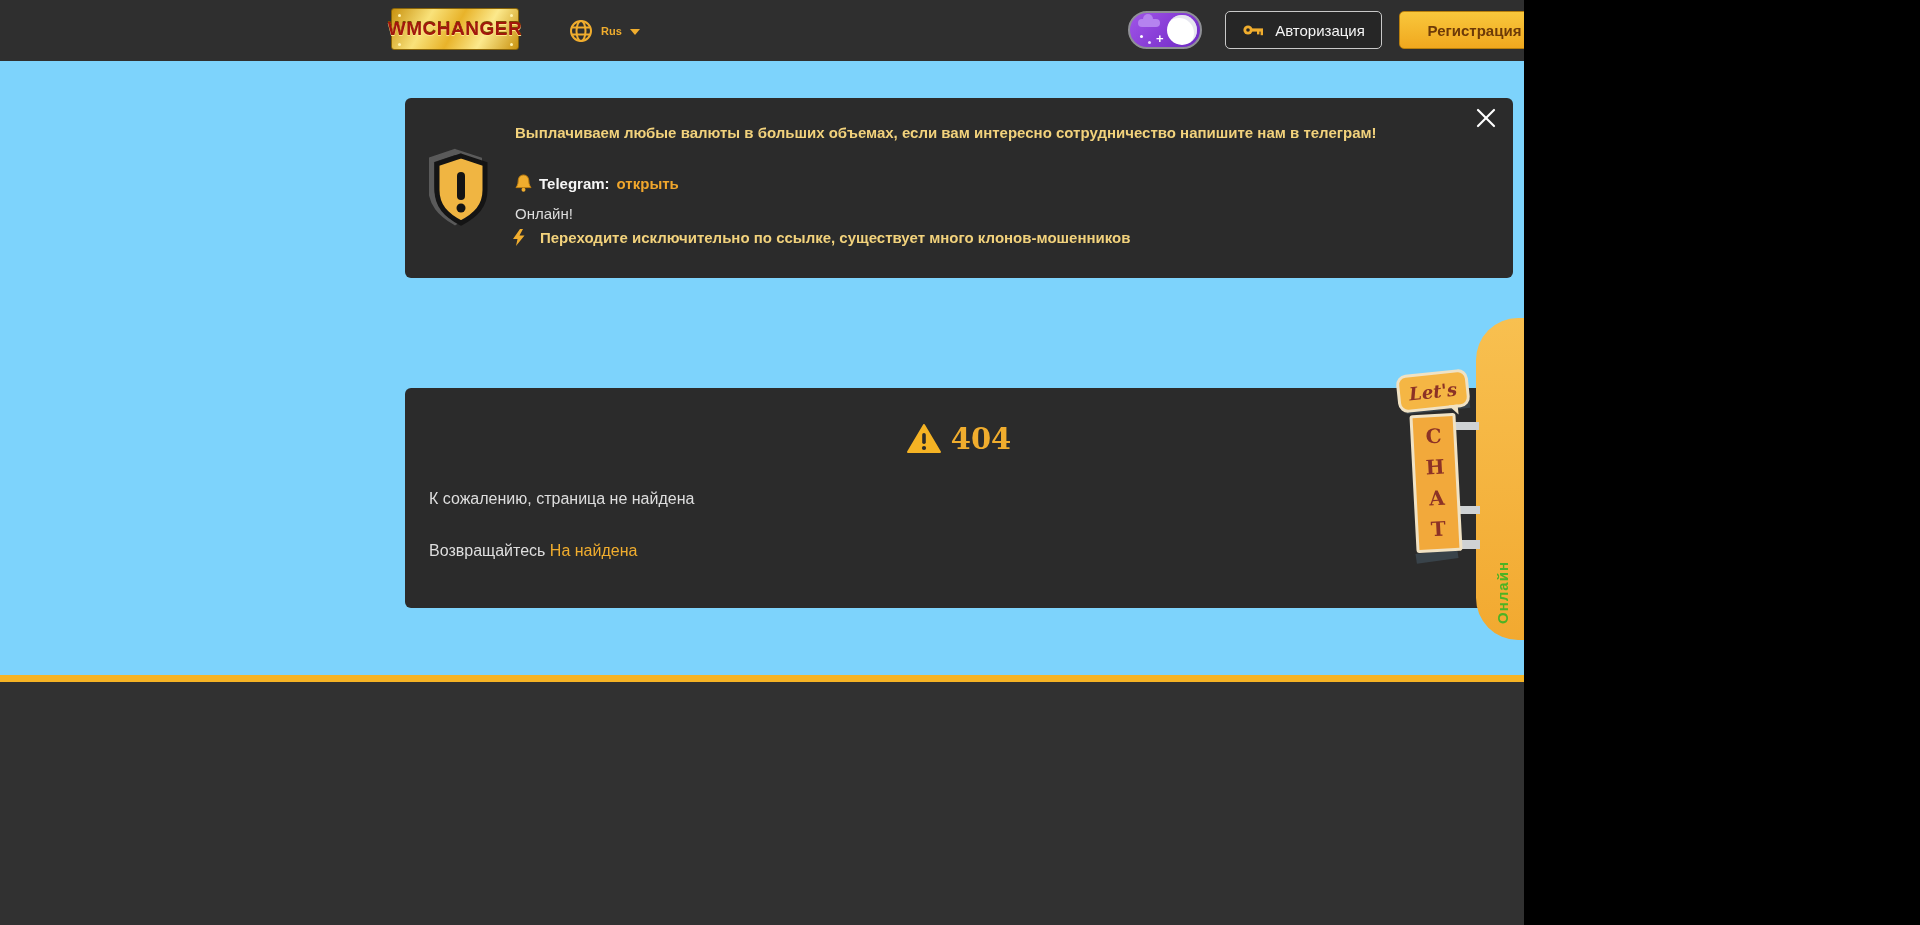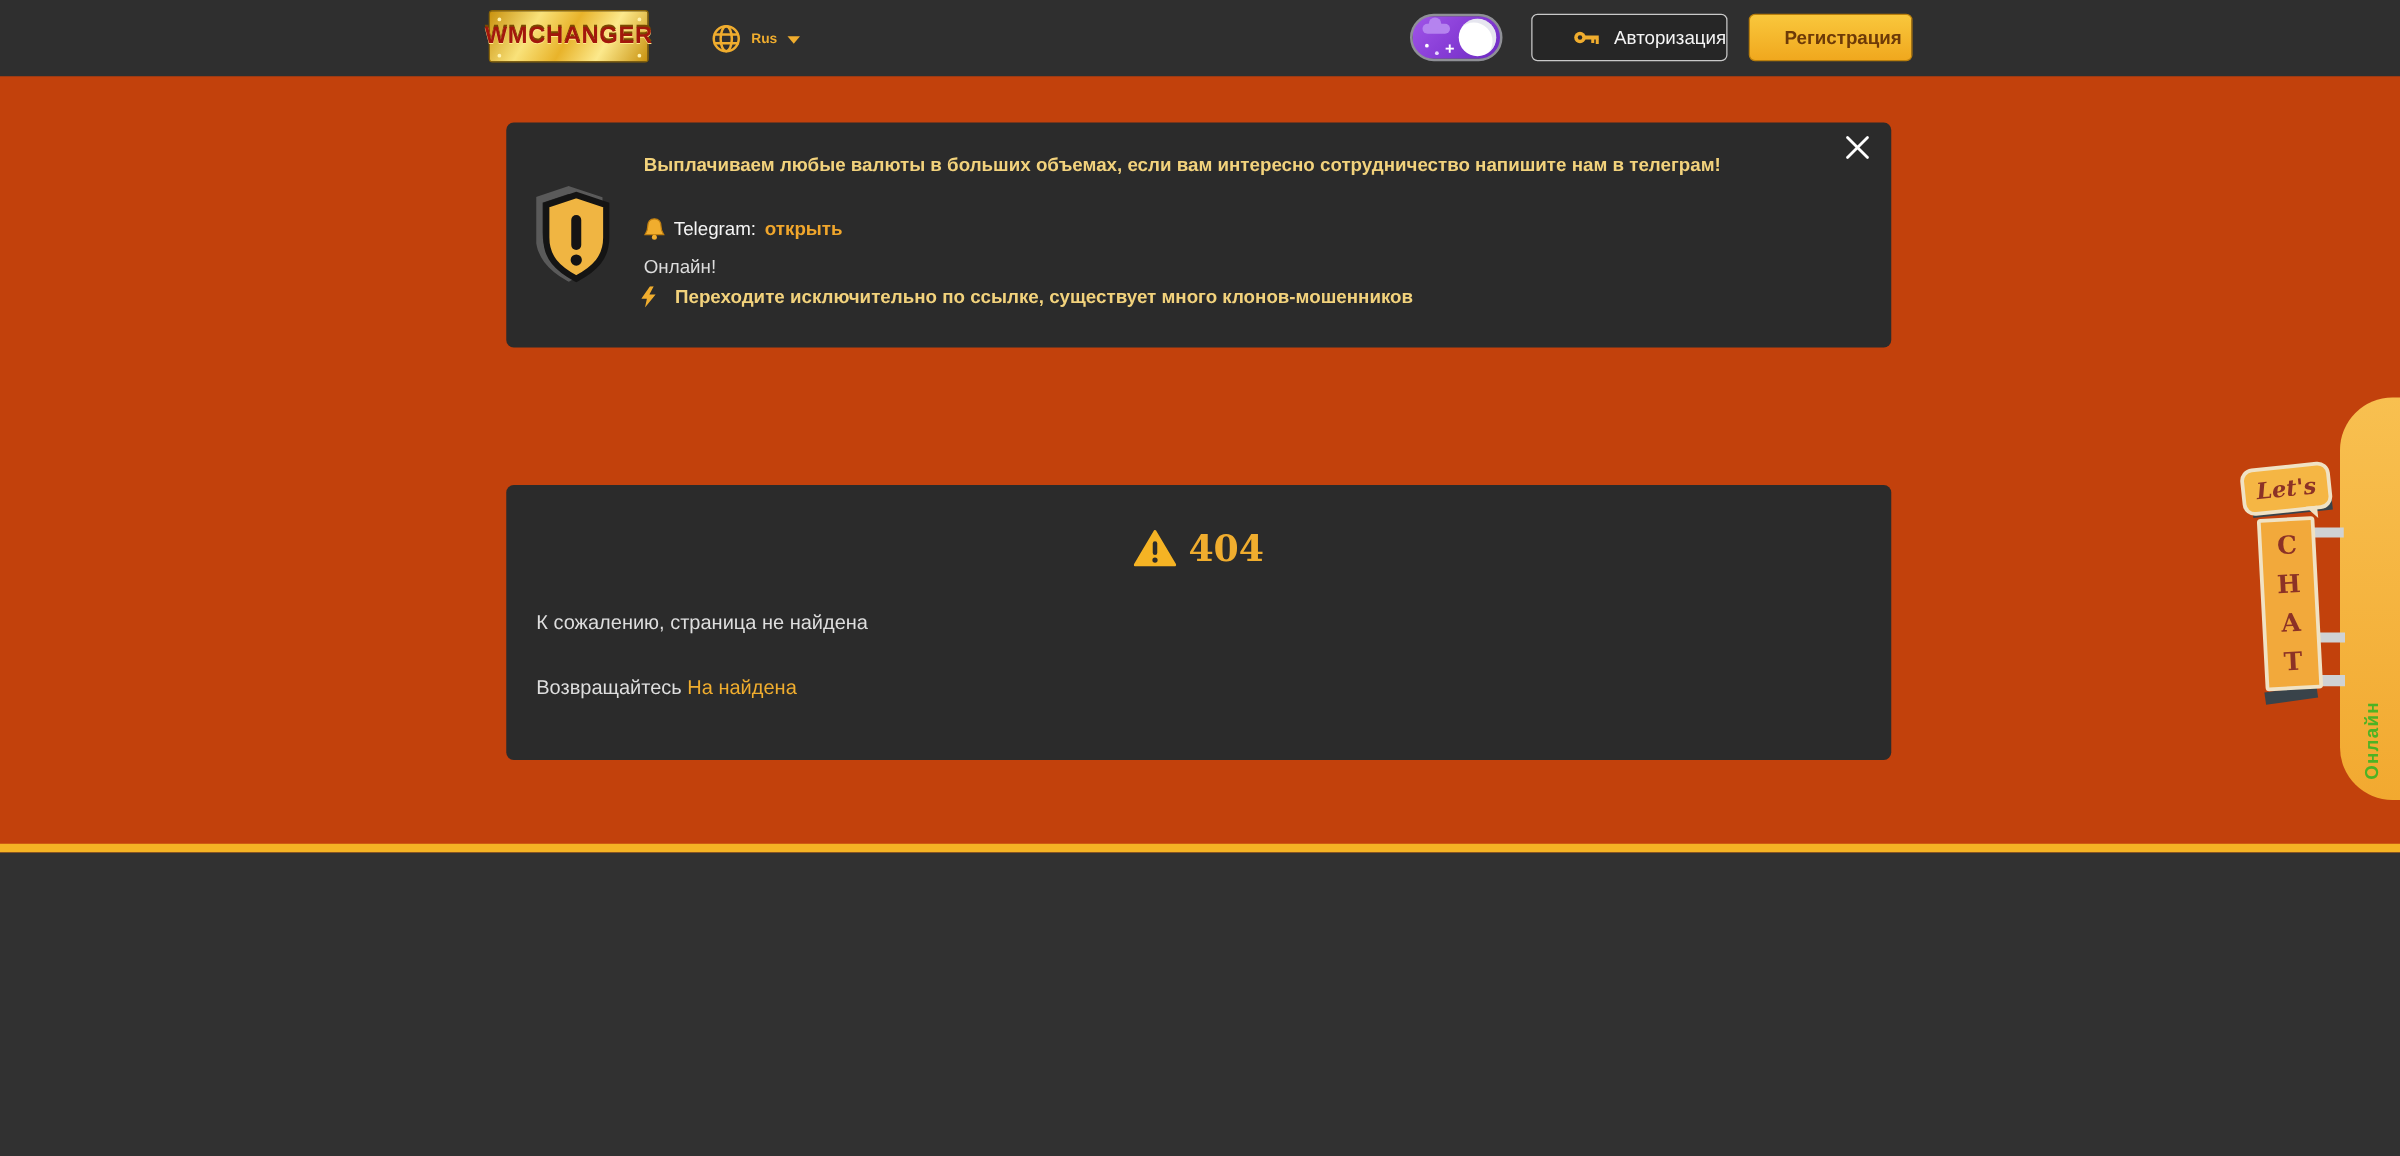--- a/index.html
+++ b/index.html
@@ -1,17 +1,17 @@
 <!DOCTYPE html>
 <html><head>
 <meta charset="utf-8">
 <style>
   * { margin:0; padding:0; box-sizing:border-box; }
   body { background:#000; font-family:"Liberation Sans", sans-serif; }
-  .page { position:relative; width:1920px; height:925px; background:#c2410c; overflow:hidden; }
+  .page { position:relative; width:1524px; height:925px; background:#7dd3fc; overflow:hidden; }
 
   
   .header { position:absolute; top:0; left:0; width:1920px; height:61px; background:#2f2f2f; z-index:5; }
   .logo-plate { position:absolute; left:391px; top:8px; width:128px; height:42px;
     background:linear-gradient(120deg,#c9920f 0%,#f9e27a 28%,#e8b32a 50%,#fce98c 72%,#c9920f 100%);
     border-radius:3px; border:1px solid #8a6508; display:flex; align-items:center; justify-content:center; cursor:pointer; }
   .logo-text { font-size:19px; font-weight:bold; letter-spacing:.5px; color:#a3170c;
     text-shadow:0 1px 0 #ffe98a, 0 -1px 0 #7a4a00; }
   .screws { position:absolute; left:6px; top:5px; width:3px; height:3px; border-radius:50%; background:#fff3b0;
     box-shadow: 112px 0 0 #fff3b0, 0 29px 0 #fff3b0, 112px 29px 0 #fff3b0; }
@@ -28,32 +28,32 @@
     cursor:pointer; overflow:hidden; }
   .toggle-moon { position:absolute; right:3px; top:2px; width:30px; height:30px; border-radius:50%; background:#fff;
     box-shadow: inset -3px 3px 0 rgba(210,210,225,.55); }
   .toggle-cloud { position:absolute; left:8px; top:6px; width:22px; height:8px; border-radius:6px; background:#b583ef; }
   .toggle-cloud:before { content:""; position:absolute; left:5px; top:-5px; width:10px; height:10px; border-radius:50%; background:#b583ef; }
   .toggle-star1 { position:absolute; left:26px; top:21px; color:#fff; font-size:13px; font-weight:bold; line-height:10px; }
   .toggle-star2 { position:absolute; left:10px; top:22px; width:3px; height:3px; border-radius:50%; background:#fff;
     box-shadow: 36px -16px 0 #e9d8ff, 8px 6px 0 #e9d8ff; }
 
   .login-button { position:absolute; left:1225px; top:11px; width:157px; height:38px; background:#262626;
-    border:1px solid #c9c9c9; border-radius:5px; display:flex; align-items:center; justify-content:flex-end; gap:11px;
+    border:1px solid #c9c9c9; border-radius:5px; display:flex; align-items:center; justify-content:center; gap:11px;
     color:#f5f5f5; font-size:15px; cursor:pointer; font-family:"Liberation Sans", sans-serif; }
   .register-button { position:absolute; left:1399px; top:11px; width:131px; height:38px;
     background:linear-gradient(180deg,#f9c73c 0%,#f0a81e 100%); border:1px solid #b97f0c; border-radius:5px;
     color:#6d3a08; font-size:15px; font-weight:bold; cursor:pointer; font-family:"Liberation Sans", sans-serif;padding-left:20px; }
 
   
   .alert-panel { position:absolute; left:405px; top:98px; width:1108px; height:180px; background:#2b2b2b; border-radius:6px; z-index:2; }
   .shield-icon { position:absolute; left:24px; top:50px; }
   .alert-title { position:absolute; left:110px; top:26px; width:900px; color:#f2d27c; font-weight:bold; font-size:15px; }
   .alert-telegram { position:absolute; left:110px; top:76px; display:flex; align-items:center; gap:7px; font-size:15px; }
-  .alert-telegram .tg-label { color:#f5f5f5; font-weight:normal; }
+  .alert-telegram .tg-label { color:#f5f5f5; font-weight:bold; }
   .alert-telegram .tg-link { color:#f0a62c; font-weight:bold; cursor:pointer; text-decoration:none; }
   .alert-important { position:absolute; left:110px; top:107px; color:#dcdcdc; font-size:15px; }
   .alert-warning { position:absolute; left:108px; top:131px; display:flex; align-items:center; gap:15px;
     color:#f2d27c; font-weight:bold; font-size:15px; }
   .close-btn { position:absolute; right:16px; top:9px; width:22px; height:22px; cursor:pointer; background:none; border:none; }
 
   
   .error-panel { position:absolute; left:405px; top:388px; width:1108px; height:220px; background:#2b2b2b; border-radius:6px; z-index:2; }
   .error-heading { position:absolute; left:0; top:22px; width:100%; display:flex; align-items:center; justify-content:center; gap:10px;margin-top:12px; }
   .error-code { font-family:"DejaVu Serif", serif; font-weight:bold; font-size:29px; color:#f0ad2e; }

